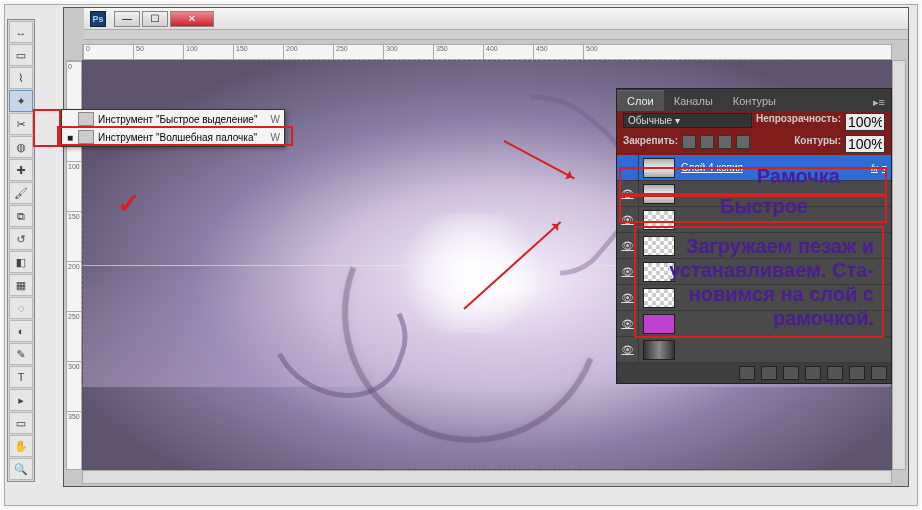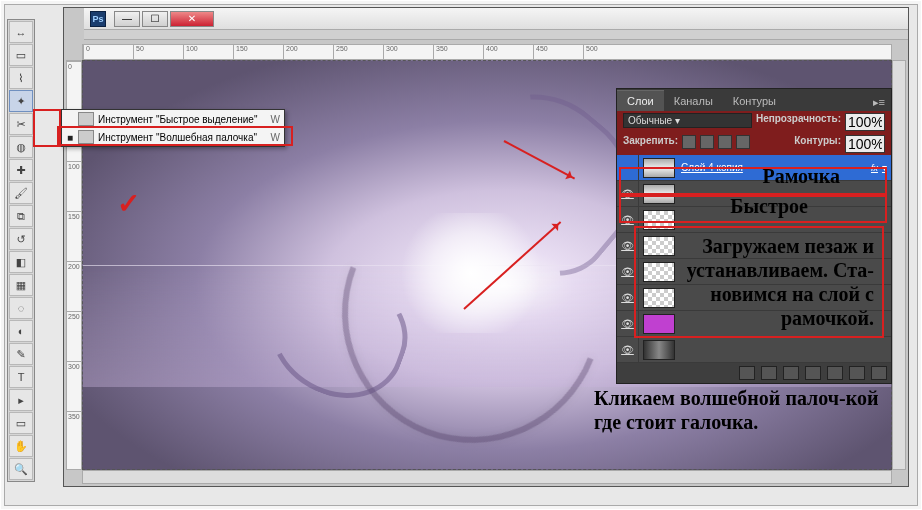--- a/index.html
+++ b/index.html
@@ -71,21 +71,21 @@
 .panel .thumb.purple { background: #c040d0; }
 .panel .thumb.blob { background: linear-gradient(90deg,#333,#888,#333); }
 .panel .lname { flex: 1; padding-left: 2px; }
 .panel .fx { font-style: italic; font-size: 9px; padding-right: 4px; }
 .panel .footbar { display: flex; justify-content: flex-end; align-items: center; padding: 2px 4px; gap: 6px; background: #3e3e3e; height: 20px; }
 .panel .footbar .fbtn { width: 16px; height: 14px; background: #555; border: 1px solid #222; cursor:pointer; }
 .panel .hilite1 { position:absolute; left: 2px; top: 78px; right: 4px; height: 28px; border: 2px solid #d82020; pointer-events:none; }
 .panel .hilite2 { position:absolute; left: 2px; top: 106px; right: 4px; height: 28px; border: 2px solid #d82020; pointer-events:none; }
 
 
-.annot { position: absolute; font-family: Liberation Serif, serif; font-weight: bold; color: #000000; z-index: 10; }
+.annot { position: absolute; font-family: Liberation Sans, sans-serif; font-weight: bold; color: #4c1d95; z-index: 10; }
 .annot.big { font-size: 20px; line-height: 1.2; }
 .annot.box { border: 2px solid #d82020; padding: 6px 8px; background: rgba(255,255,255,0.0); text-align: right; }
 .arrow-line { position: absolute; background: #d82020; height: 2px; transform-origin: left center; z-index: 9; }
 .arrow-line::after { content:''; position:absolute; right:-2px; top:-4px; border: 5px solid transparent; border-left-color: #d82020; }
 
 
 .lock-icons { display:flex; gap:4px; }
 .lock-icons .li { width:14px; height:14px; background:#666; border:1px solid #333; }
 
 
@@ -251,18 +251,17 @@
         <div class="fbtn"></div>
         <div class="fbtn"></div>
       </div>
       <div class="hilite1"></div>
       <div class="hilite2"></div>
     </div>
 
     <div class="annot big" style="right:68px; top:156px;">Рамочка</div>
     <div class="annot big" style="right:100px; top:186px;">Быстрое</div>
     <div class="annot big box" style="right:24px; top:218px; width:250px;">Загружаем пезаж и устанавливаем. Ста-новимся на слой с рамочкой.</div>
-    <div class="annot big" style="right:24px; top:378px; width:290px;">Кликаем волшебной палоч-кой где стоит галочка.</div>
 
     <div class="arrow-line" style="left:440px; top:132px; width:80px; transform: rotate(28deg);"></div>
     <div class="arrow-line" style="left:400px; top:300px; width:130px; transform: rotate(-42deg);"></div>
   </div>
 </div>
 
 </body></html>

